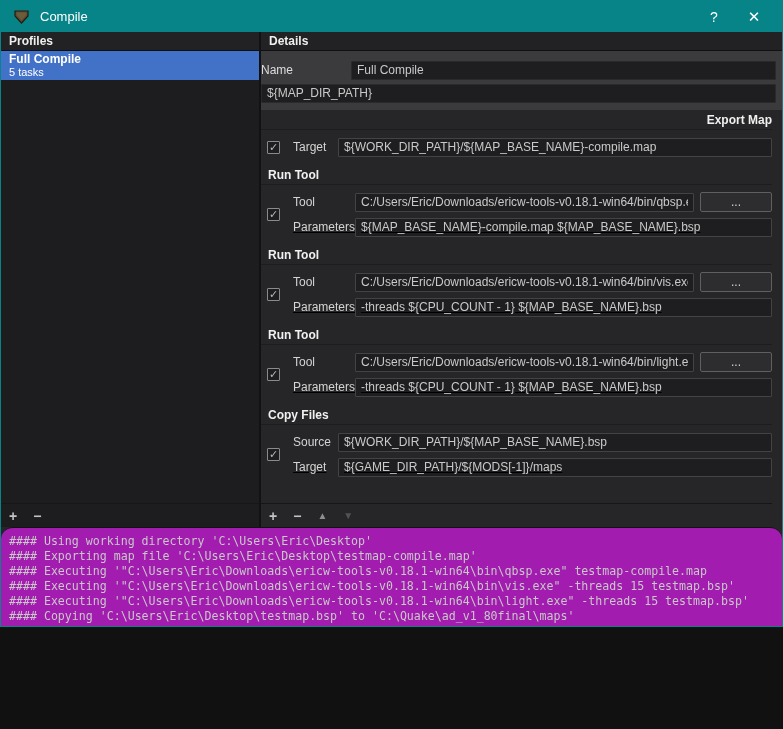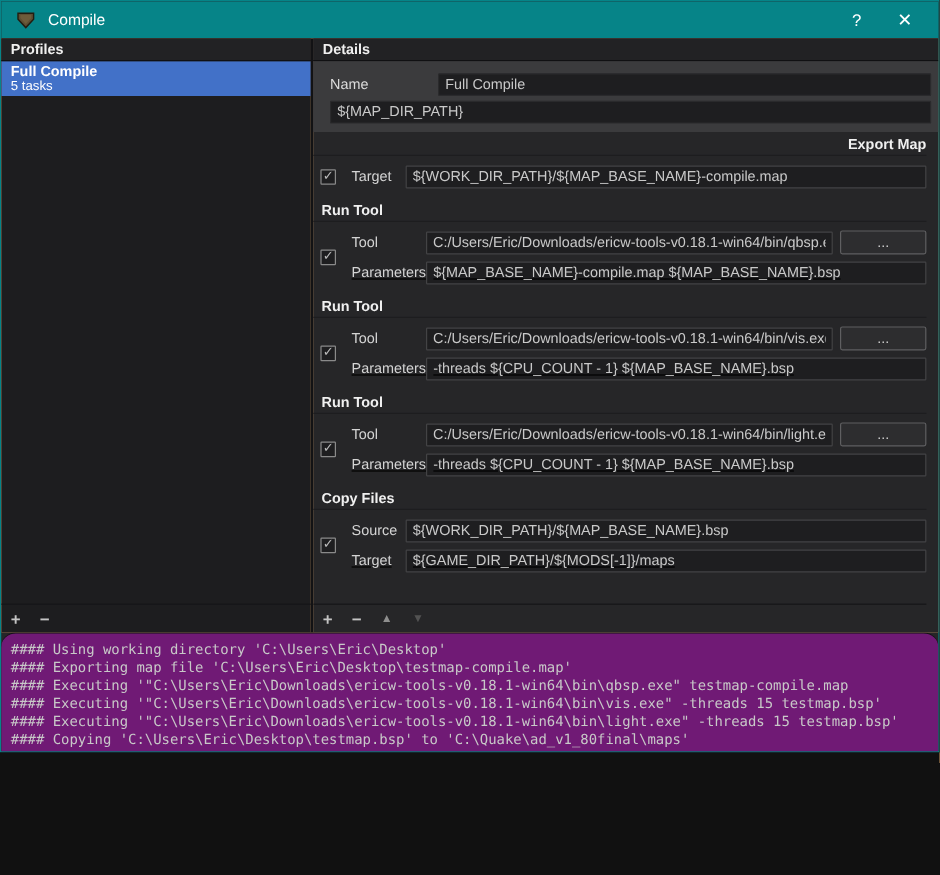--- a/index.html
+++ b/index.html
@@ -26,21 +26,21 @@
   .tb-title { font-size: 13px; color: #fff; }
   .tb-spacer { flex: 1; }
   .tb-btn {
     width: 40px; height: 31px;
     display: flex; align-items: center; justify-content: center;
     color: #fff; font-size: 14px; cursor: default;
   }
   .tb-close { font-size: 15px; margin-right: 8px; }
 
   
-  .top-area { flex: 0 0 495px; display: flex; background: #fdba74; }
+  .top-area { flex: 0 0 495px; display: flex; background: #b91c1c; }
   .left-panel { flex: 0 0 258px; display: flex; flex-direction: column; background: #1d1d1f; }
   .v-divider { flex: 0 0 2px; background: #121214; }
   .right-panel { flex: 1; display: flex; flex-direction: column; background: #262628; min-width: 0; }
 
   .panel-header {
     flex: 0 0 19px; line-height: 18px;
     background: #222224; border-bottom: 1px solid #101012;
     font-size: 12px; font-weight: bold; color: #efefef;
     padding-left: 8px;
   }
@@ -58,21 +58,21 @@
     flex: 0 0 24px; display: flex; align-items: center;
     border-top: 1px solid #161618; padding-left: 8px; gap: 16px;
   }
   .tool-glyph { font-size: 14px; font-weight: bold; color: #c4c4c4; line-height: 14px; cursor: default; }
   .tool-glyph.arrow { font-size: 10px; color: #8e8e8e; }
   .tool-glyph.arrow.disabled { color: #525252; }
 
   
   .detail-form {
     flex: 0 0 59px; background: #3b3b3d;
-    padding: 9px 6px 0 14px;
+    padding: 9px 6px 0 0;
   }
   .form-row { display: flex; align-items: center; height: 20px; margin-bottom: 3px; }
   .form-label { width: 90px; flex: 0 0 90px; font-size: 12px; color: #dcdcdc; }
   .text-field {
     flex: 1; height: 19px;
     background: #1e1e20; border: 1px solid #2a2a2c; border-radius: 1px;
     color: #c9c9c9; font-size: 12px; font-family: "Liberation Sans", sans-serif;
     padding: 0 5px; min-width: 0;
   }
   .task-list .text-field { border-color: #434345; }
@@ -102,21 +102,21 @@
   .browse-btn {
     flex: 0 0 72px; height: 20px; margin-left: 6px;
     background: #2d2d2f; border: 1px solid #5f5f61; border-radius: 2px;
     color: #cfcfcf; font-size: 12px; line-height: 12px;
   }
 
   .task-toolbar { margin-top: auto; }
 
   
   .console {
-    flex: 0 0 159px; background: #701a75;
+    flex: 0 0 159px; background: #a21caf;
     border-top: 1px solid #121214;
     padding: 6px 8px; overflow: hidden; border-radius: 12px;
   }
   .console-line {
     font-family: "DejaVu Sans Mono", monospace;
     font-size: 11.6px; line-height: 15px;
     color: #c8c8c8; white-space: pre;
   }
 
   

